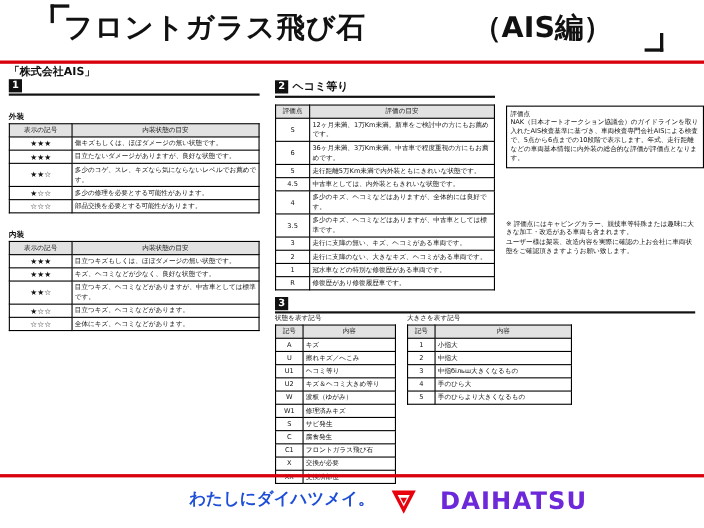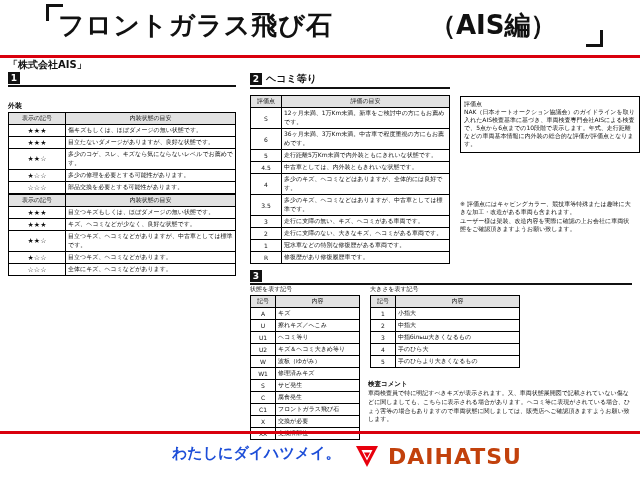--- a/index.html
+++ b/index.html
@@ -104,22 +104,22 @@
   .slogan{
     position:absolute;left:172px;top:10px;
     font-size:15px;font-weight:bold;color:#1d4ed8;
     font-family:"DejaVu Sans","Liberation Sans",sans-serif;
   }
   .dmark{
     position:absolute;left:352px;top:8px;width:30px;height:28px;
   }
   .dmark svg{display:block;}
   .dname{
-    position:absolute;left:388px;top:10px;
-    font-size:22px;font-weight:bold;color:#c2410c;letter-spacing:1px;
+    position:absolute;left:400px;top:10px;
+    font-size:22px;font-weight:bold;color:#6d28d9;letter-spacing:1px;
   }
 </style>
 </head>
 <body>
 
 <div class="page">
 
   <div class="header">
     <div class="corner-tl"></div>
     <div class="corner-br"></div>
@@ -157,20 +157,21 @@
             <td class="sc stars">★☆☆</td>
             <td>多少の修理を必要とする可能性があります。</td>
           </tr>
       <tr>
             <td class="sc stars">☆☆☆</td>
             <td>部品交換を必要とする可能性があります。</td>
           </tr>
     </tbody>
       </table>
 
+    <div class="label-small">内装</div>
     <table>
       <tbody>
           <tr>
         <th>表示の記号</th>
         <th>内装状態の目安</th>
       </tr>
       <tr>
             <td class="sc stars">★★★</td>
             <td>目立つキズもしくは、ほぼダメージの無い状態です。</td>
           </tr>
@@ -341,24 +342,20 @@
           <tr>
                 <td class="k">5</td>
                 <td>手のひらより大きくなるもの</td>
               </tr>
         </tbody>
           </table>
       </div>
     </div>
   </div>
 
-  <div class="commentbox">
-    <b>検査コメント</b>
-    <div>車両検査員で特に明記すべきキズが表示されます。又、車両状態展開図で記載されていない傷などに関しましても、こちらに表示される場合があります。ヘコミ等に表現がされている場合、ひょう害等の場合もありますので車両状態に関しましては、販売店へご確認頂きますようお願い致します。</div>
-  </div>
 
   <div class="footer">
     <div class="slogan">わたしにダイハツメイ。</div>
     <div class="dmark">
       <svg width="30" height="28" viewBox="0 0 30 28">
         <path d="M4 4 L26 4 L15 25 Z" fill="#e8000d"></path>
         <path d="M9.5 8 L20.5 8 L15 18.5 Z" fill="#ffffff"></path>
         <path d="M12 10.5 L18 10.5 L15 16 Z" fill="#e8000d"></path>
       </svg>
     </div>

